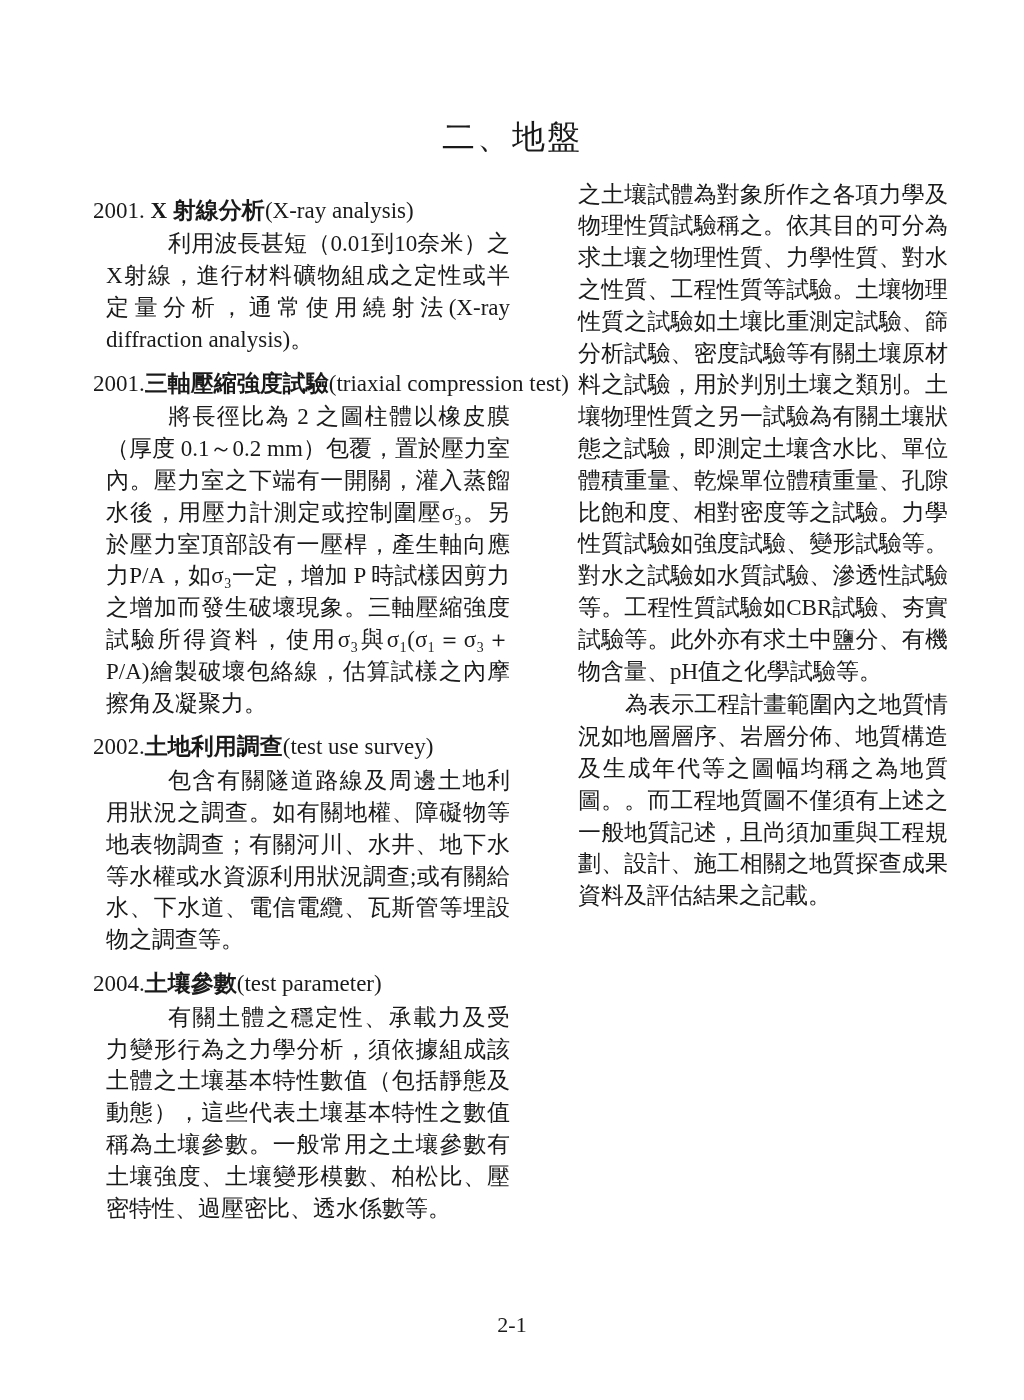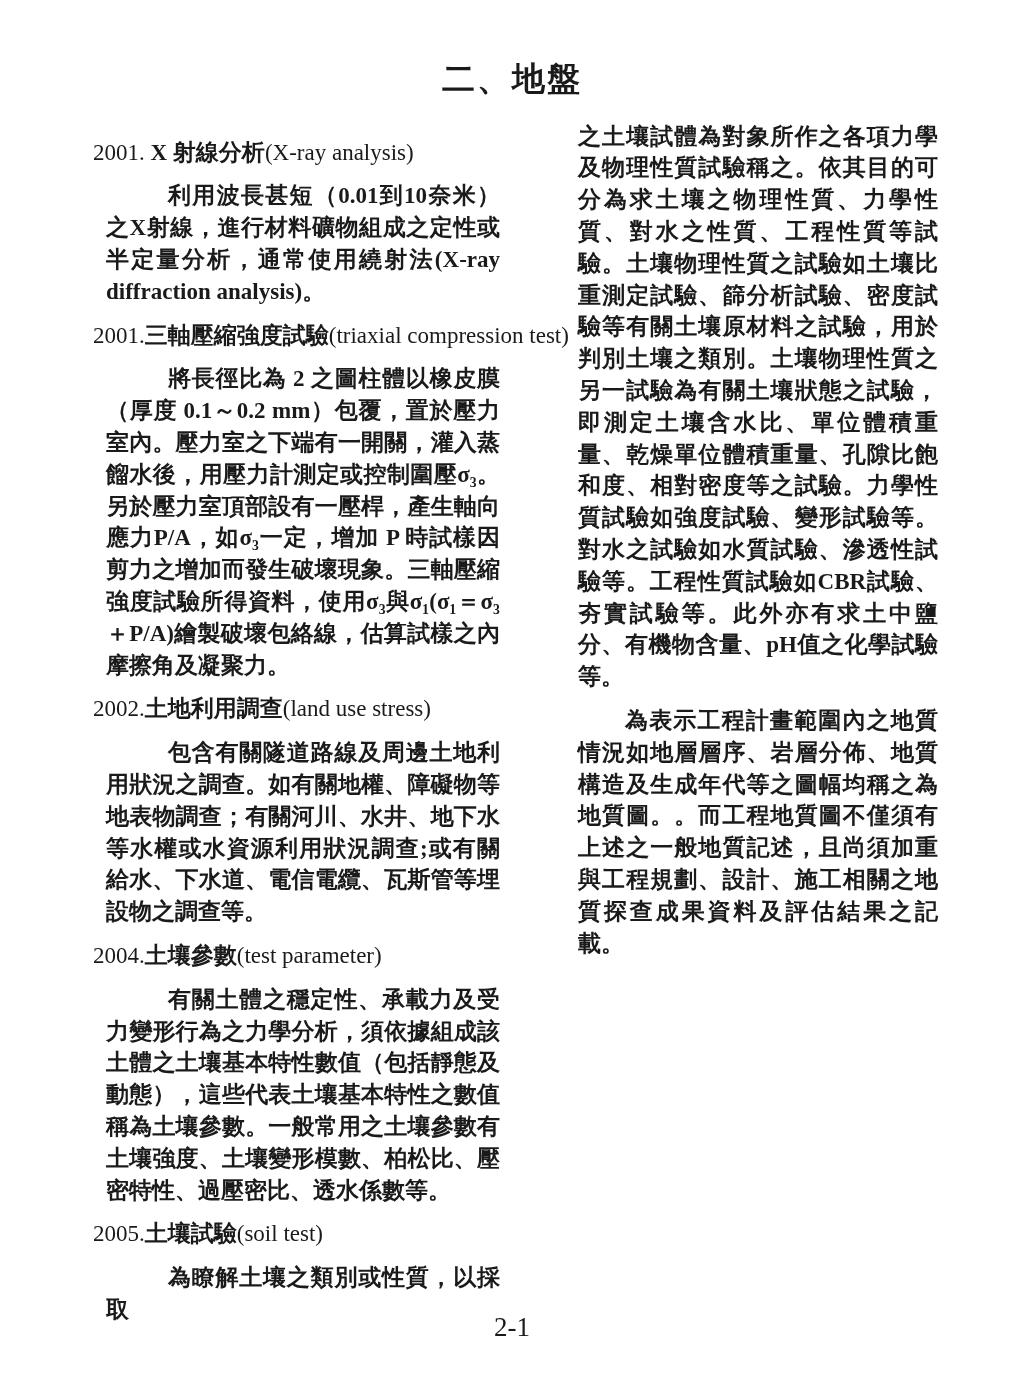--- a/index.html
+++ b/index.html
@@ -10,24 +10,24 @@
   .page {
     position: relative;
     width: 1024px;
     height: 1400px;
     background: #ffffff;
     color: #1a1a1a;
     font-family: "Liberation Serif", "DejaVu Serif", serif;
     overflow: hidden;
   }
   .doc-title {
-    padding-top: 60px;
+    padding-top: 118px;
     text-align: center;
     font-size: 33px;
-    font-weight: bold;
+    font-weight: normal;
     letter-spacing: 2px;
     line-height: 1.2;
   }
   .columns {
     display: flex;
     margin: 21px 74px 0 93px;
     gap: 19px;
   }
   .col {
     width: 419px;
@@ -37,44 +37,43 @@
   .entry { margin: 0; }
   .entry-head {
     margin-top: 12px;
     white-space: nowrap;
   }
   .entry:first-child .entry-head { margin-top: 16px; }
   .entry-head .num { font-weight: normal; }
   .entry-head .term { font-weight: bold; }
   .entry-head .eng { font-weight: normal; }
   p.body-text {
-    margin: 12px;
+    margin: 2px;
     text-align: justify;
     text-justify: inter-ideograph;
-    font-weight: bold;
   }
   .col-left p.body-text {
     margin-left: 13px;
     text-indent: 62px;
   }
   .col-right p.body-text {
     margin-left: 47px;
     text-indent: 47px;
   }
   .col-right p.continuation {
     text-indent: 0;
     margin-top: 0;
   }
   .page-number {
     position: absolute;
     top: 1312px;
     left: 0;
     right: 0;
     text-align: center;
-    font-size: 27px;
+    font-size: 22px;
   }
 </style>
 </head>
 <body>
 
 <div class="page">
 
   <div class="doc-title">二、地盤</div>
 
   <div class="columns">
@@ -85,33 +84,29 @@
         <div class="entry-head"><span class="num">2001. </span><span class="term">X 射線分析</span><span class="eng">(X-ray analysis)</span></div>
         <p class="body-text">利用波長甚短（0.01到10奈米）之X射線，進行材料礦物組成之定性或半定量分析，通常使用繞射法(X-ray diffraction analysis)。</p>
       </div>
 
       <div class="entry">
         <div class="entry-head"><span class="num">2001.</span><span class="term">三軸壓縮強度試驗</span><span class="eng">(triaxial compression test)</span></div>
         <p class="body-text">將長徑比為 2 之圖柱體以橡皮膜（厚度 0.1～0.2 mm）包覆，置於壓力室內。壓力室之下端有一開關，灌入蒸餾水後，用壓力計測定或控制圍壓σ₃。另於壓力室頂部設有一壓桿，產生軸向應力P/A，如σ₃一定，增加 P 時試樣因剪力之增加而發生破壞現象。三軸壓縮強度試驗所得資料，使用σ₃與σ₁(σ₁＝σ₃＋P/A)繪製破壞包絡線，估算試樣之內摩擦角及凝聚力。</p>
       </div>
 
       <div class="entry">
-        <div class="entry-head"><span class="num">2002.</span><span class="term">土地利用調查</span><span class="eng">(land use stress)</span></div>
+        <div class="entry-head"><span class="num">2002.</span><span class="term">土地利用調查</span><span class="eng">(test use survey)</span></div>
         <p class="body-text">包含有關隧道路線及周邊土地利用狀況之調查。如有關地權、障礙物等地表物調查；有關河川、水井、地下水等水權或水資源利用狀況調查;或有關給水、下水道、電信電纜、瓦斯管等埋設物之調查等。</p>
       </div>
 
       <div class="entry">
         <div class="entry-head"><span class="num">2004.</span><span class="term">土壤參數</span><span class="eng">(test parameter)</span></div>
         <p class="body-text">有關土體之穩定性、承載力及受力變形行為之力學分析，須依據組成該土體之土壤基本特性數值（包括靜態及動態），這些代表土壤基本特性之數值稱為土壤參數。一般常用之土壤參數有土壤強度、土壤變形模數、柏松比、壓密特性、過壓密比、透水係數等。</p>
       </div>
 
-      <div class="entry">
-        <div class="entry-head"><span class="num">2005.</span><span class="term">土壤試驗</span><span class="eng">(soil test)</span></div>
-        <p class="body-text">為瞭解土壤之類別或性質，以採取</p>
-      </div>
 
     </div>
 
     <div class="col col-right">
 
       <p class="body-text continuation">之土壤試體為對象所作之各項力學及物理性質試驗稱之。依其目的可分為求土壤之物理性質、力學性質、對水之性質、工程性質等試驗。土壤物理性質之試驗如土壤比重測定試驗、篩分析試驗、密度試驗等有關土壤原材料之試驗，用於判別土壤之類別。土壤物理性質之另一試驗為有關土壤狀態之試驗，即測定土壤含水比、單位體積重量、乾燥單位體積重量、孔隙比飽和度、相對密度等之試驗。力學性質試驗如強度試驗、變形試驗等。對水之試驗如水質試驗、滲透性試驗等。工程性質試驗如CBR試驗、夯實試驗等。此外亦有求土中鹽分、有機物含量、pH值之化學試驗等。</p>
 
 
       <div class="entry">
         <p class="body-text">為表示工程計畫範圍內之地質情況如地層層序、岩層分佈、地質構造及生成年代等之圖幅均稱之為地質圖。。而工程地質圖不僅須有上述之一般地質記述，且尚須加重與工程規劃、設計、施工相關之地質探查成果資料及評估結果之記載。</p>

